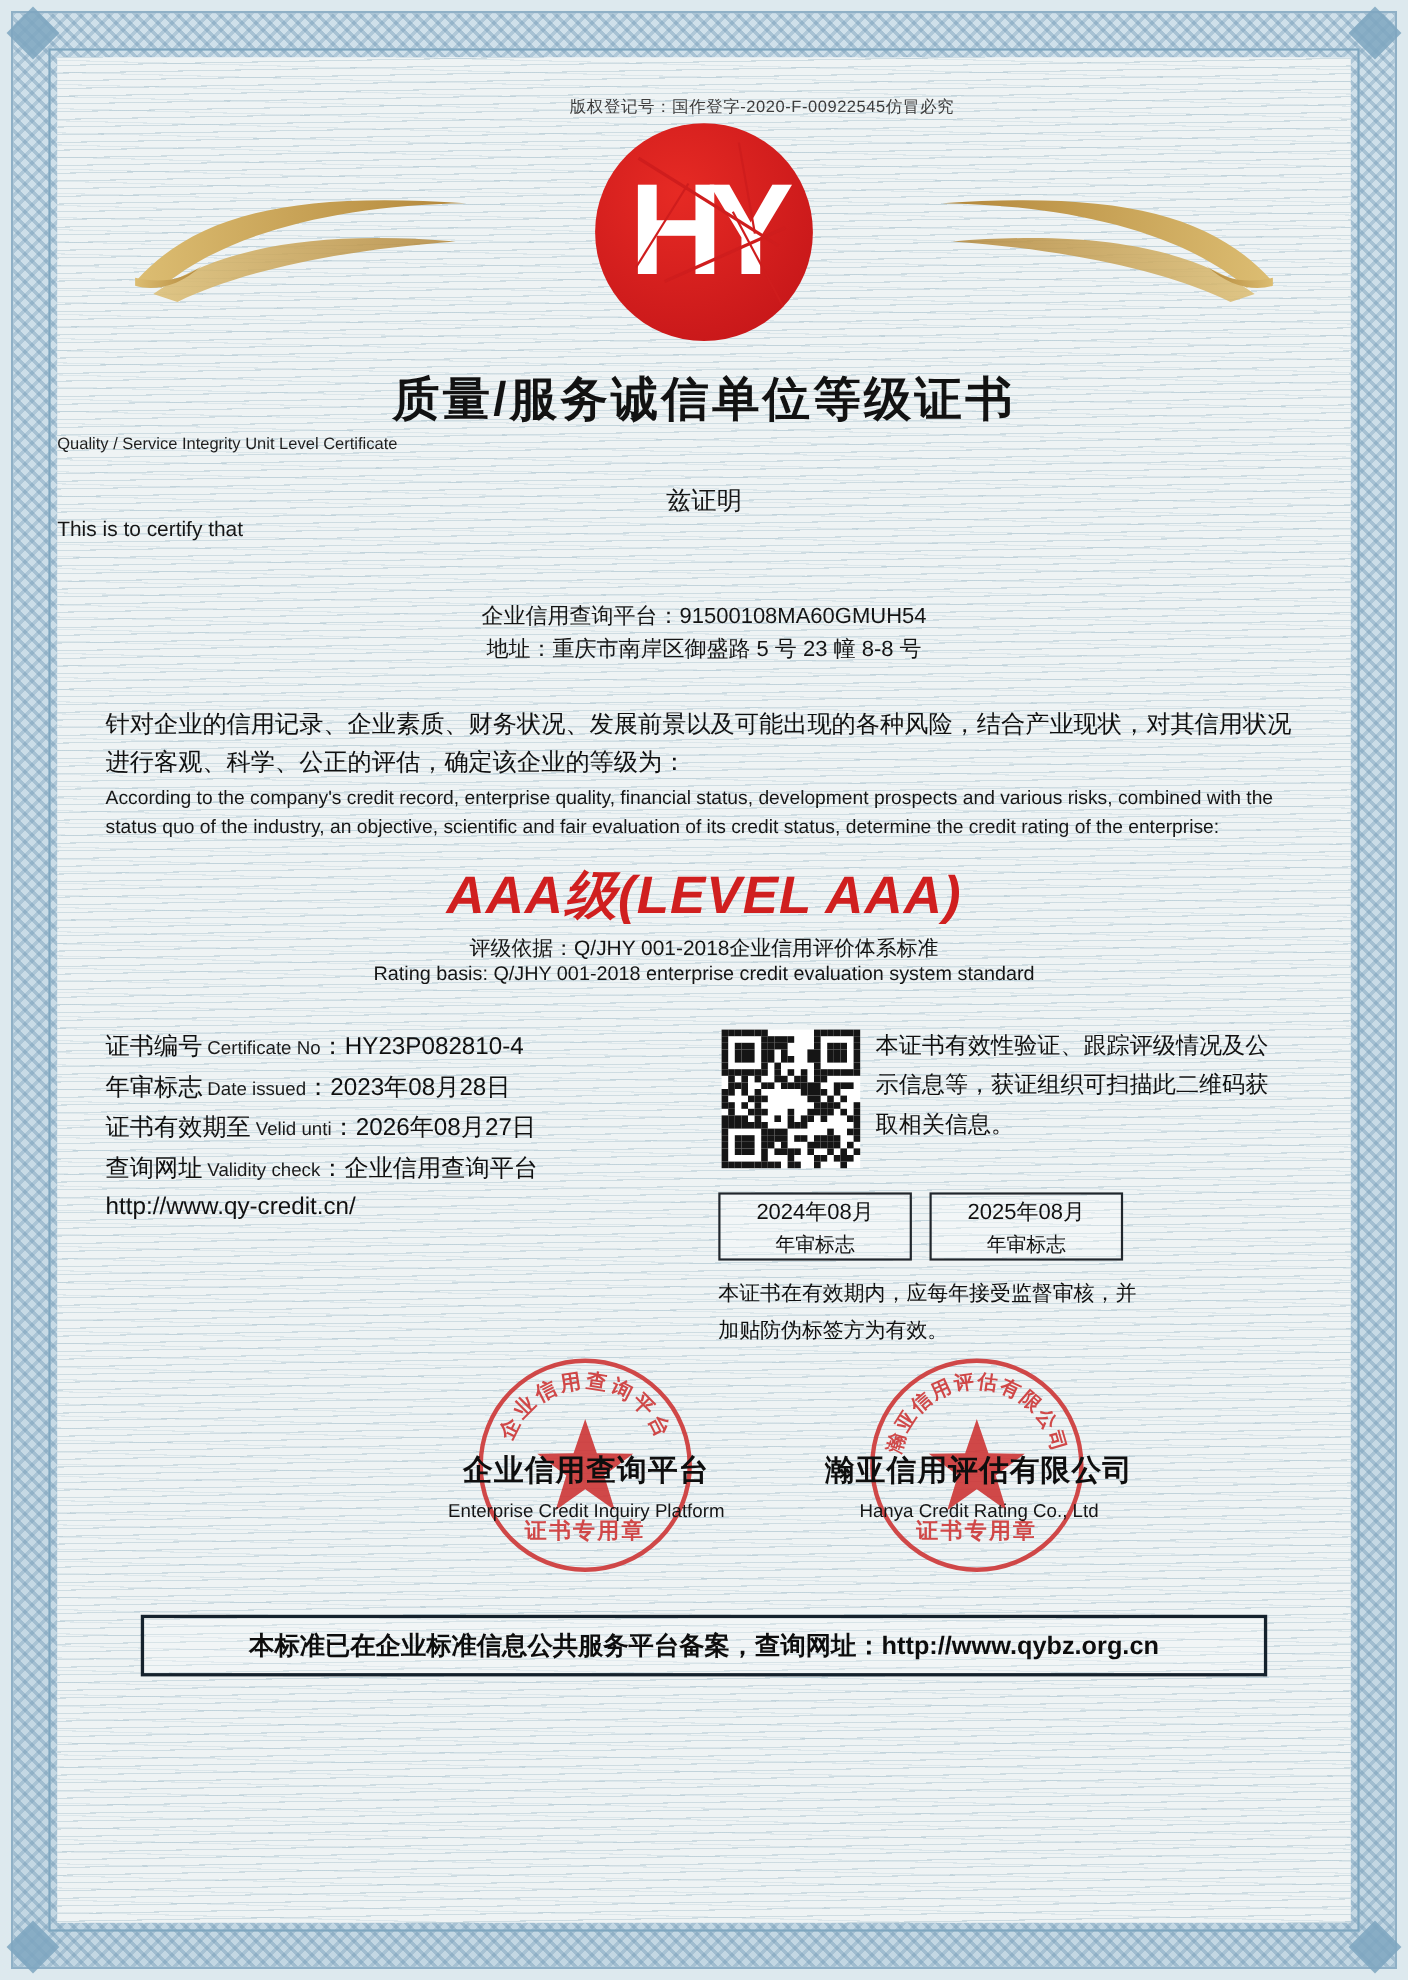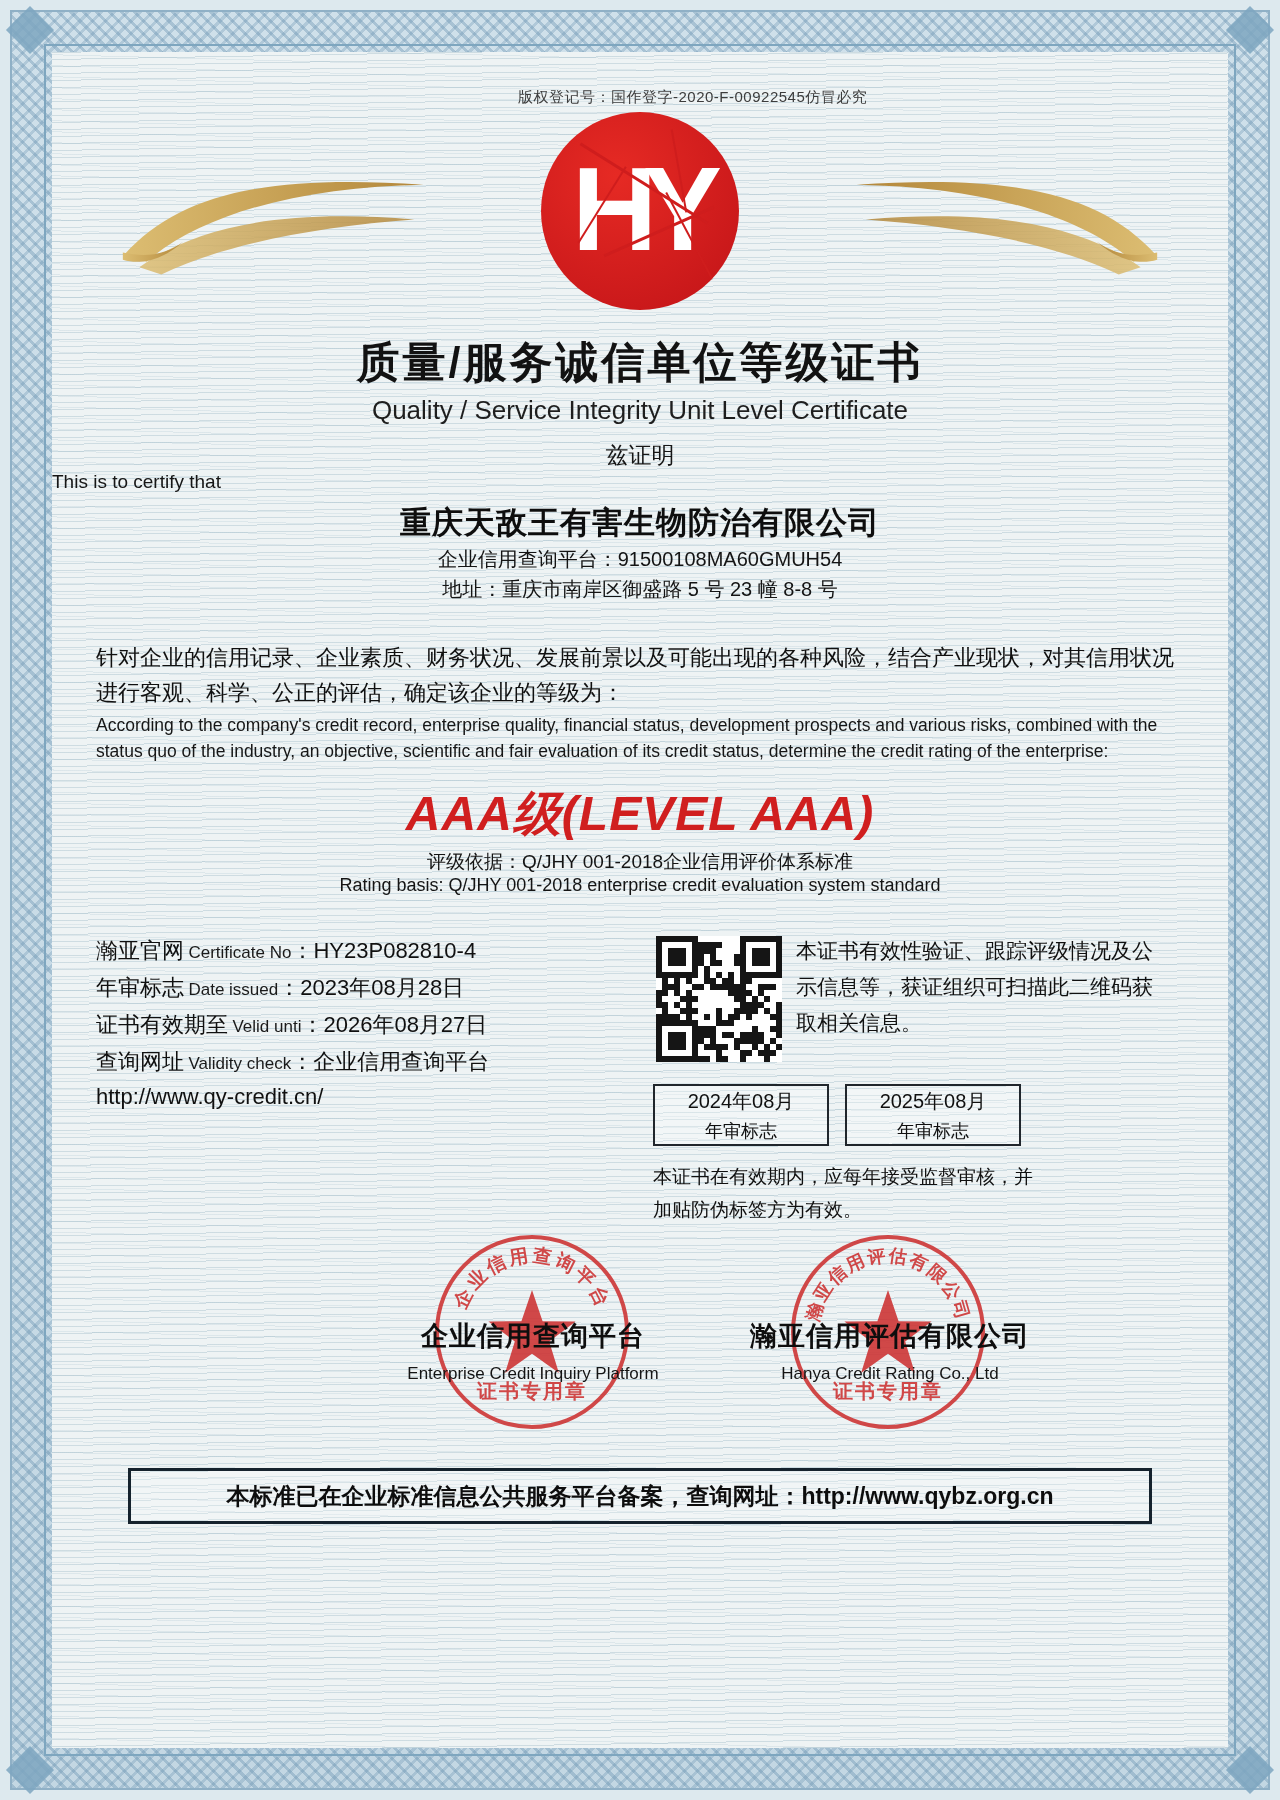--- a/index.html
+++ b/index.html
@@ -37,21 +37,21 @@
   .c1{width:150px;height:3px;top:70px;left:28px;transform:rotate(32deg);}
   .c2{width:120px;height:3px;top:118px;left:58px;transform:rotate(-24deg);}
   .c3{width:90px;height:2px;top:92px;left:16px;transform:rotate(-58deg);}
   .c4{width:110px;height:2px;top:128px;left:96px;transform:rotate(62deg);}
   .c5{width:84px;height:2px;top:58px;left:96px;transform:rotate(80deg);}
   .flourish{position:absolute;top:118px;width:330px;height:110px;}
   .flourish.left{left:58px;}
   .flourish.right{right:58px;transform:scaleX(-1);}
   
   .t-cn{position:absolute;top:282px;width:100%;text-align:center;font-size:43px;font-weight:700;letter-spacing:3px;color:#121212;}
-  .t-en{position:absolute;top:343px;width:100%;text-align:center;font-size:26px;color:#1e1e1e;}
+  .t-en{position:absolute;top:343px;width:100%;font-size:15px;color:#1e1e1e;}
   .certify-cn{position:absolute;top:388px;width:100%;text-align:center;font-size:23px;color:#161616;}
   .certify-en{position:absolute;top:419px;width:100%;text-align:left;font-size:19px;color:#161616;}
   .company{position:absolute;top:450px;width:100%;text-align:center;font-size:31px;font-weight:800;color:#0e0e0e;letter-spacing:1px;}
   .code-line{position:absolute;top:494px;width:100%;text-align:center;font-size:20px;color:#141414;}
   .addr-line{position:absolute;top:524px;width:100%;text-align:center;font-size:20px;color:#141414;}
   .body-cn{position:absolute;top:588px;left:44px;right:44px;font-size:22px;line-height:35px;color:#101010;}
   .body-en{position:absolute;top:660px;left:44px;right:36px;font-size:17.5px;line-height:26px;color:#161616;}
   .level{position:absolute;top:730px;width:100%;text-align:center;font-size:48px;font-weight:800;font-style:italic;color:#d01f1f;letter-spacing:1px;}
   .basis-cn{position:absolute;top:797px;width:100%;text-align:center;font-size:19px;color:#141414;}
   .basis-en{position:absolute;top:823px;width:100%;text-align:center;font-size:18px;color:#141414;}
@@ -120,34 +120,33 @@
       <span class="crack c2"></span>
       <span class="crack c3"></span>
       <span class="crack c4"></span>
       <span class="crack c5"></span>
     </div>
 
     <div class="t-cn">质量/服务诚信单位等级证书</div>
     <div class="t-en">Quality / Service Integrity Unit Level Certificate</div>
     <div class="certify-cn">兹证明</div>
     <div class="certify-en">This is to certify that</div>
-    <div class="company">重庆天敌王有害生物防治有限公司</div>
     <div class="code-line">企业信用查询平台：91500108MA60GMUH54</div>
     <div class="addr-line">地址：重庆市南岸区御盛路 5 号 23 幢 8-8 号</div>
 
     <div class="body-cn">针对企业的信用记录、企业素质、财务状况、发展前景以及可能出现的各种风险，结合产业现状，对其信用状况进行客观、科学、公正的评估，确定该企业的等级为：</div>
     <div class="body-en">According to the company's credit record, enterprise quality, financial status, development prospects and various risks, combined with the status quo of the industry, an objective, scientific and fair evaluation of its credit status, determine the credit rating of the enterprise:</div>
 
     <div class="level">AAA级(LEVEL AAA)</div>
     <div class="basis-cn">评级依据：Q/JHY 001-2018企业信用评价体系标准</div>
     <div class="basis-en">Rating basis: Q/JHY 001-2018 enterprise credit evaluation system standard</div>
 
     <div class="details">
       <div class="drow">
-        <span class="lab-cn">瀚亚官网</span>
+        <span class="lab-cn">证书编号</span>
         <span class="lab-en">Certificate No</span><span class="dval">：</span><span class="dval">HY23P082810-4</span>
       </div>
       <div class="drow">
         <span class="lab-cn">年审标志</span>
         <span class="lab-en">Date issued</span><span class="dval">：</span><span class="dval">2023年08月28日</span>
       </div>
       <div class="drow">
         <span class="lab-cn">证书有效期至</span>
         <span class="lab-en">Velid unti</span><span class="dval">：</span><span class="dval">2026年08月27日</span>
       </div>

